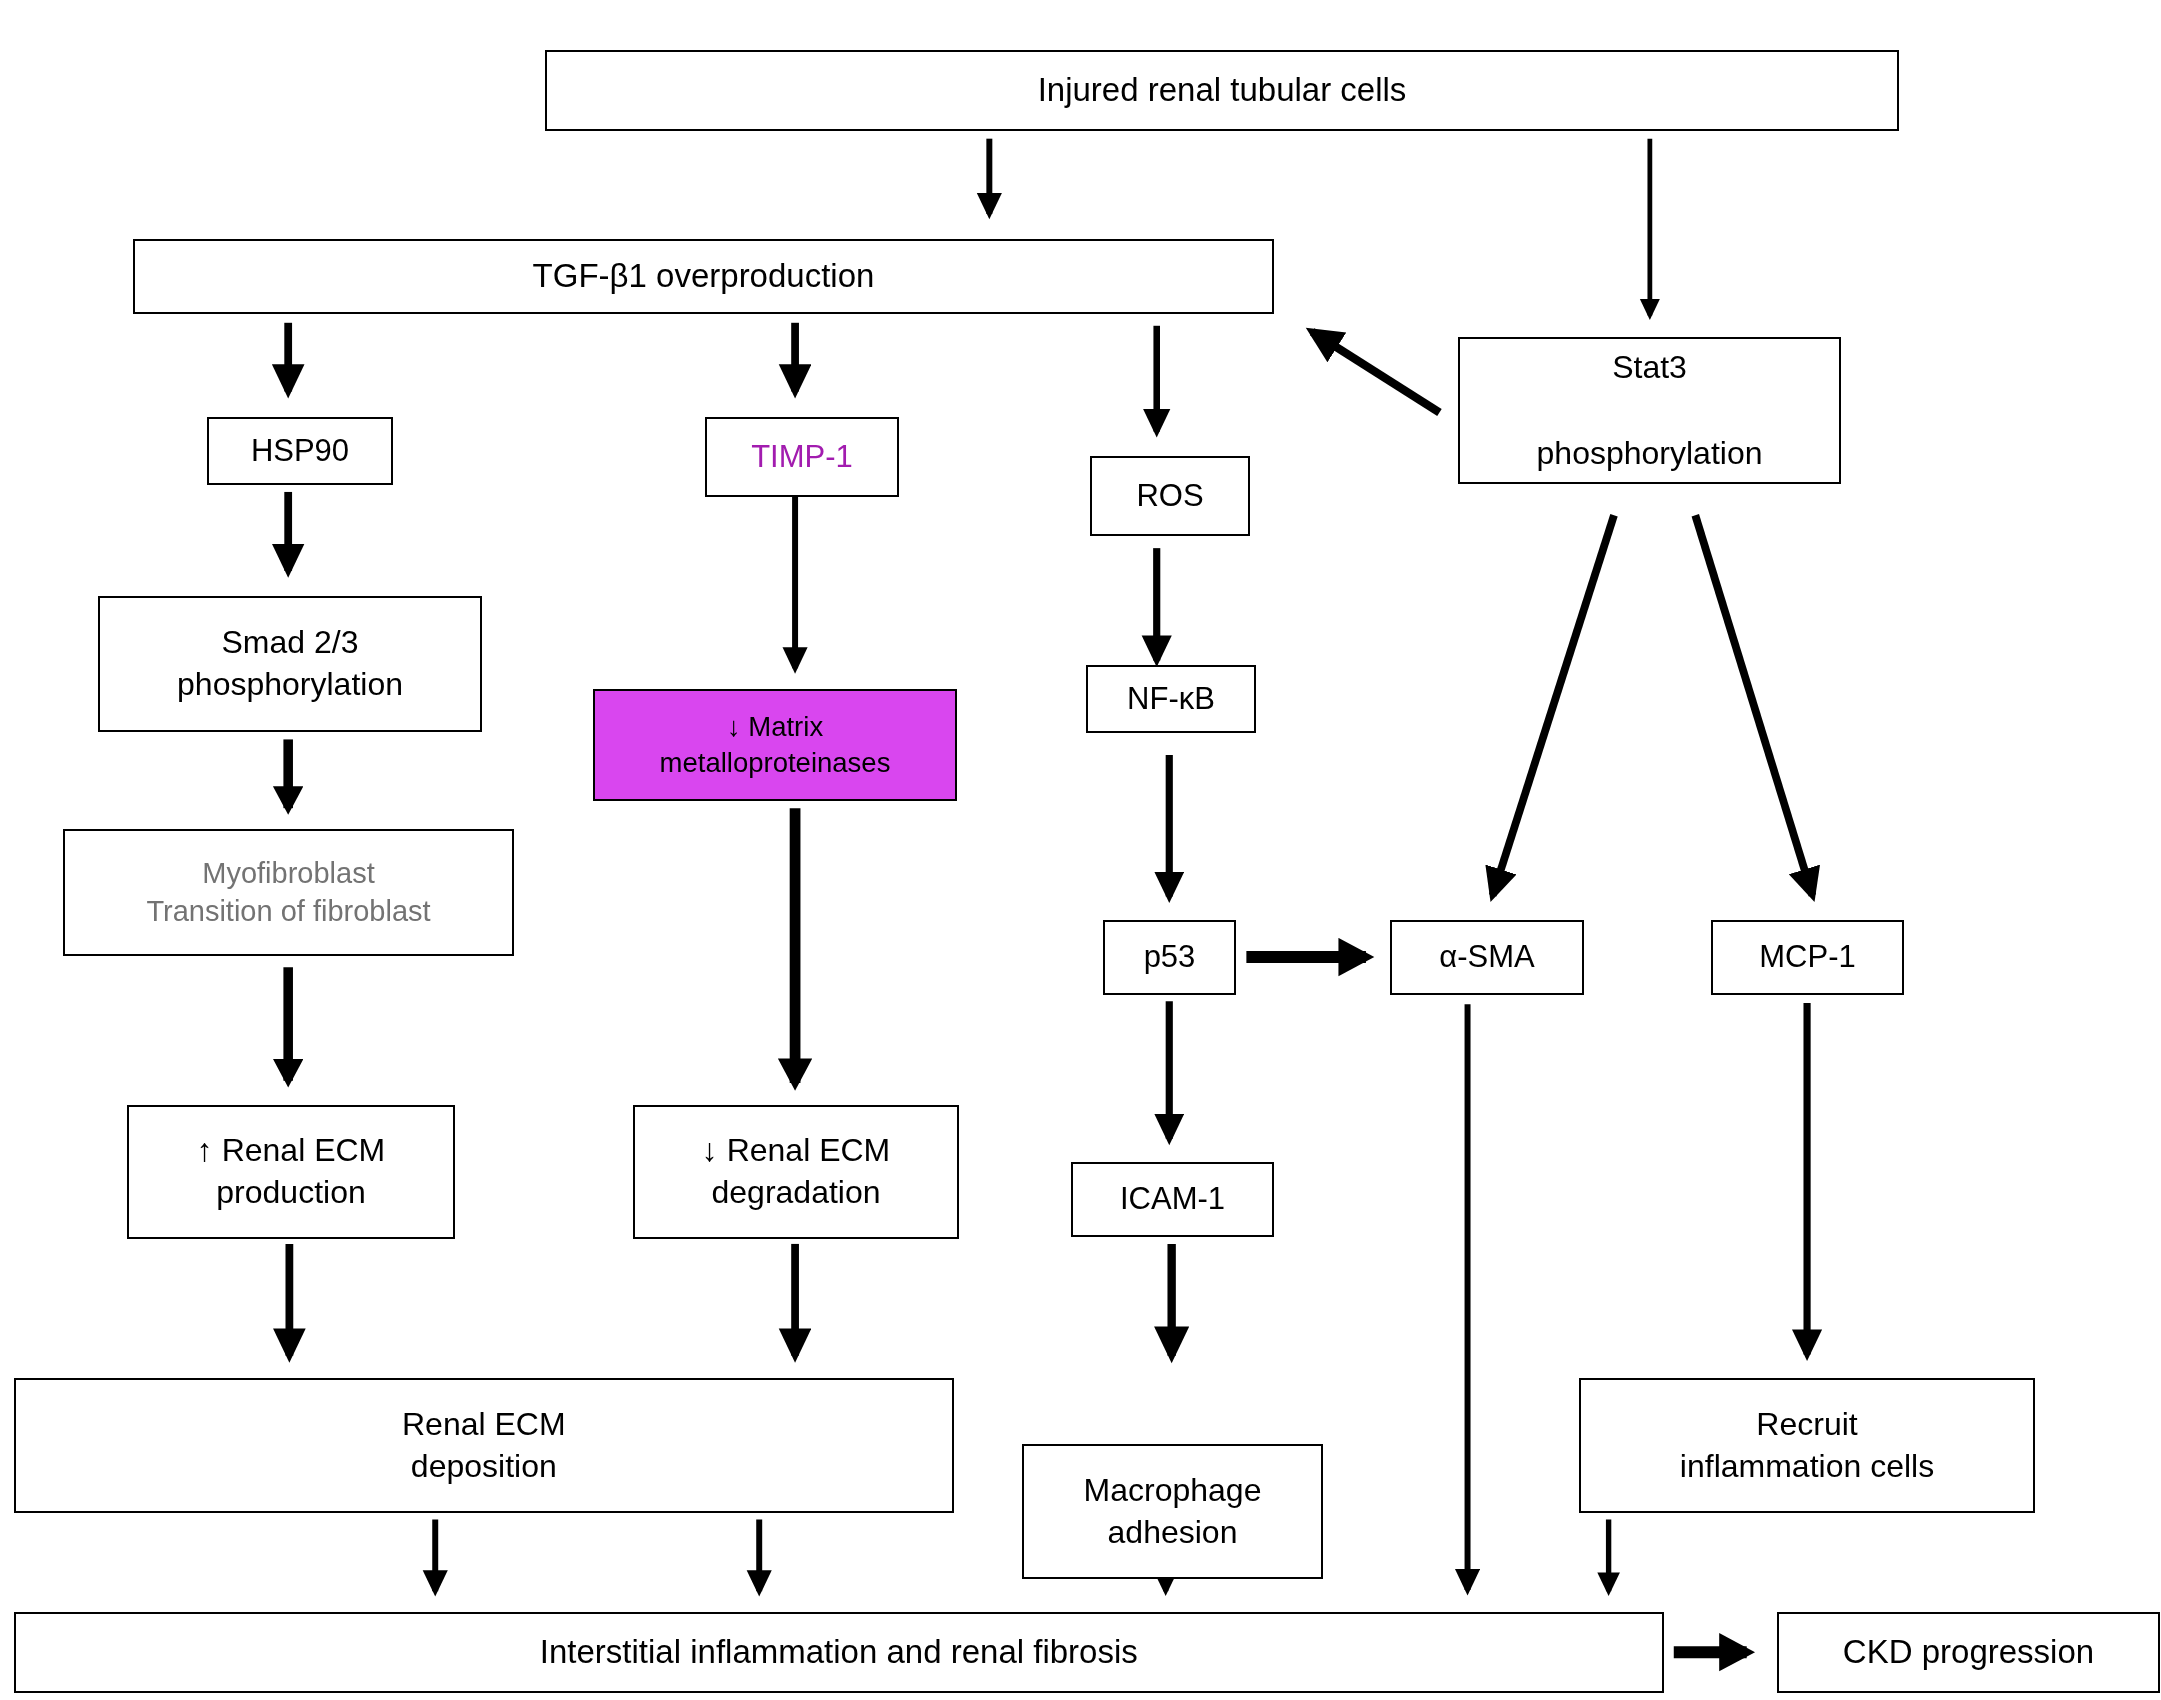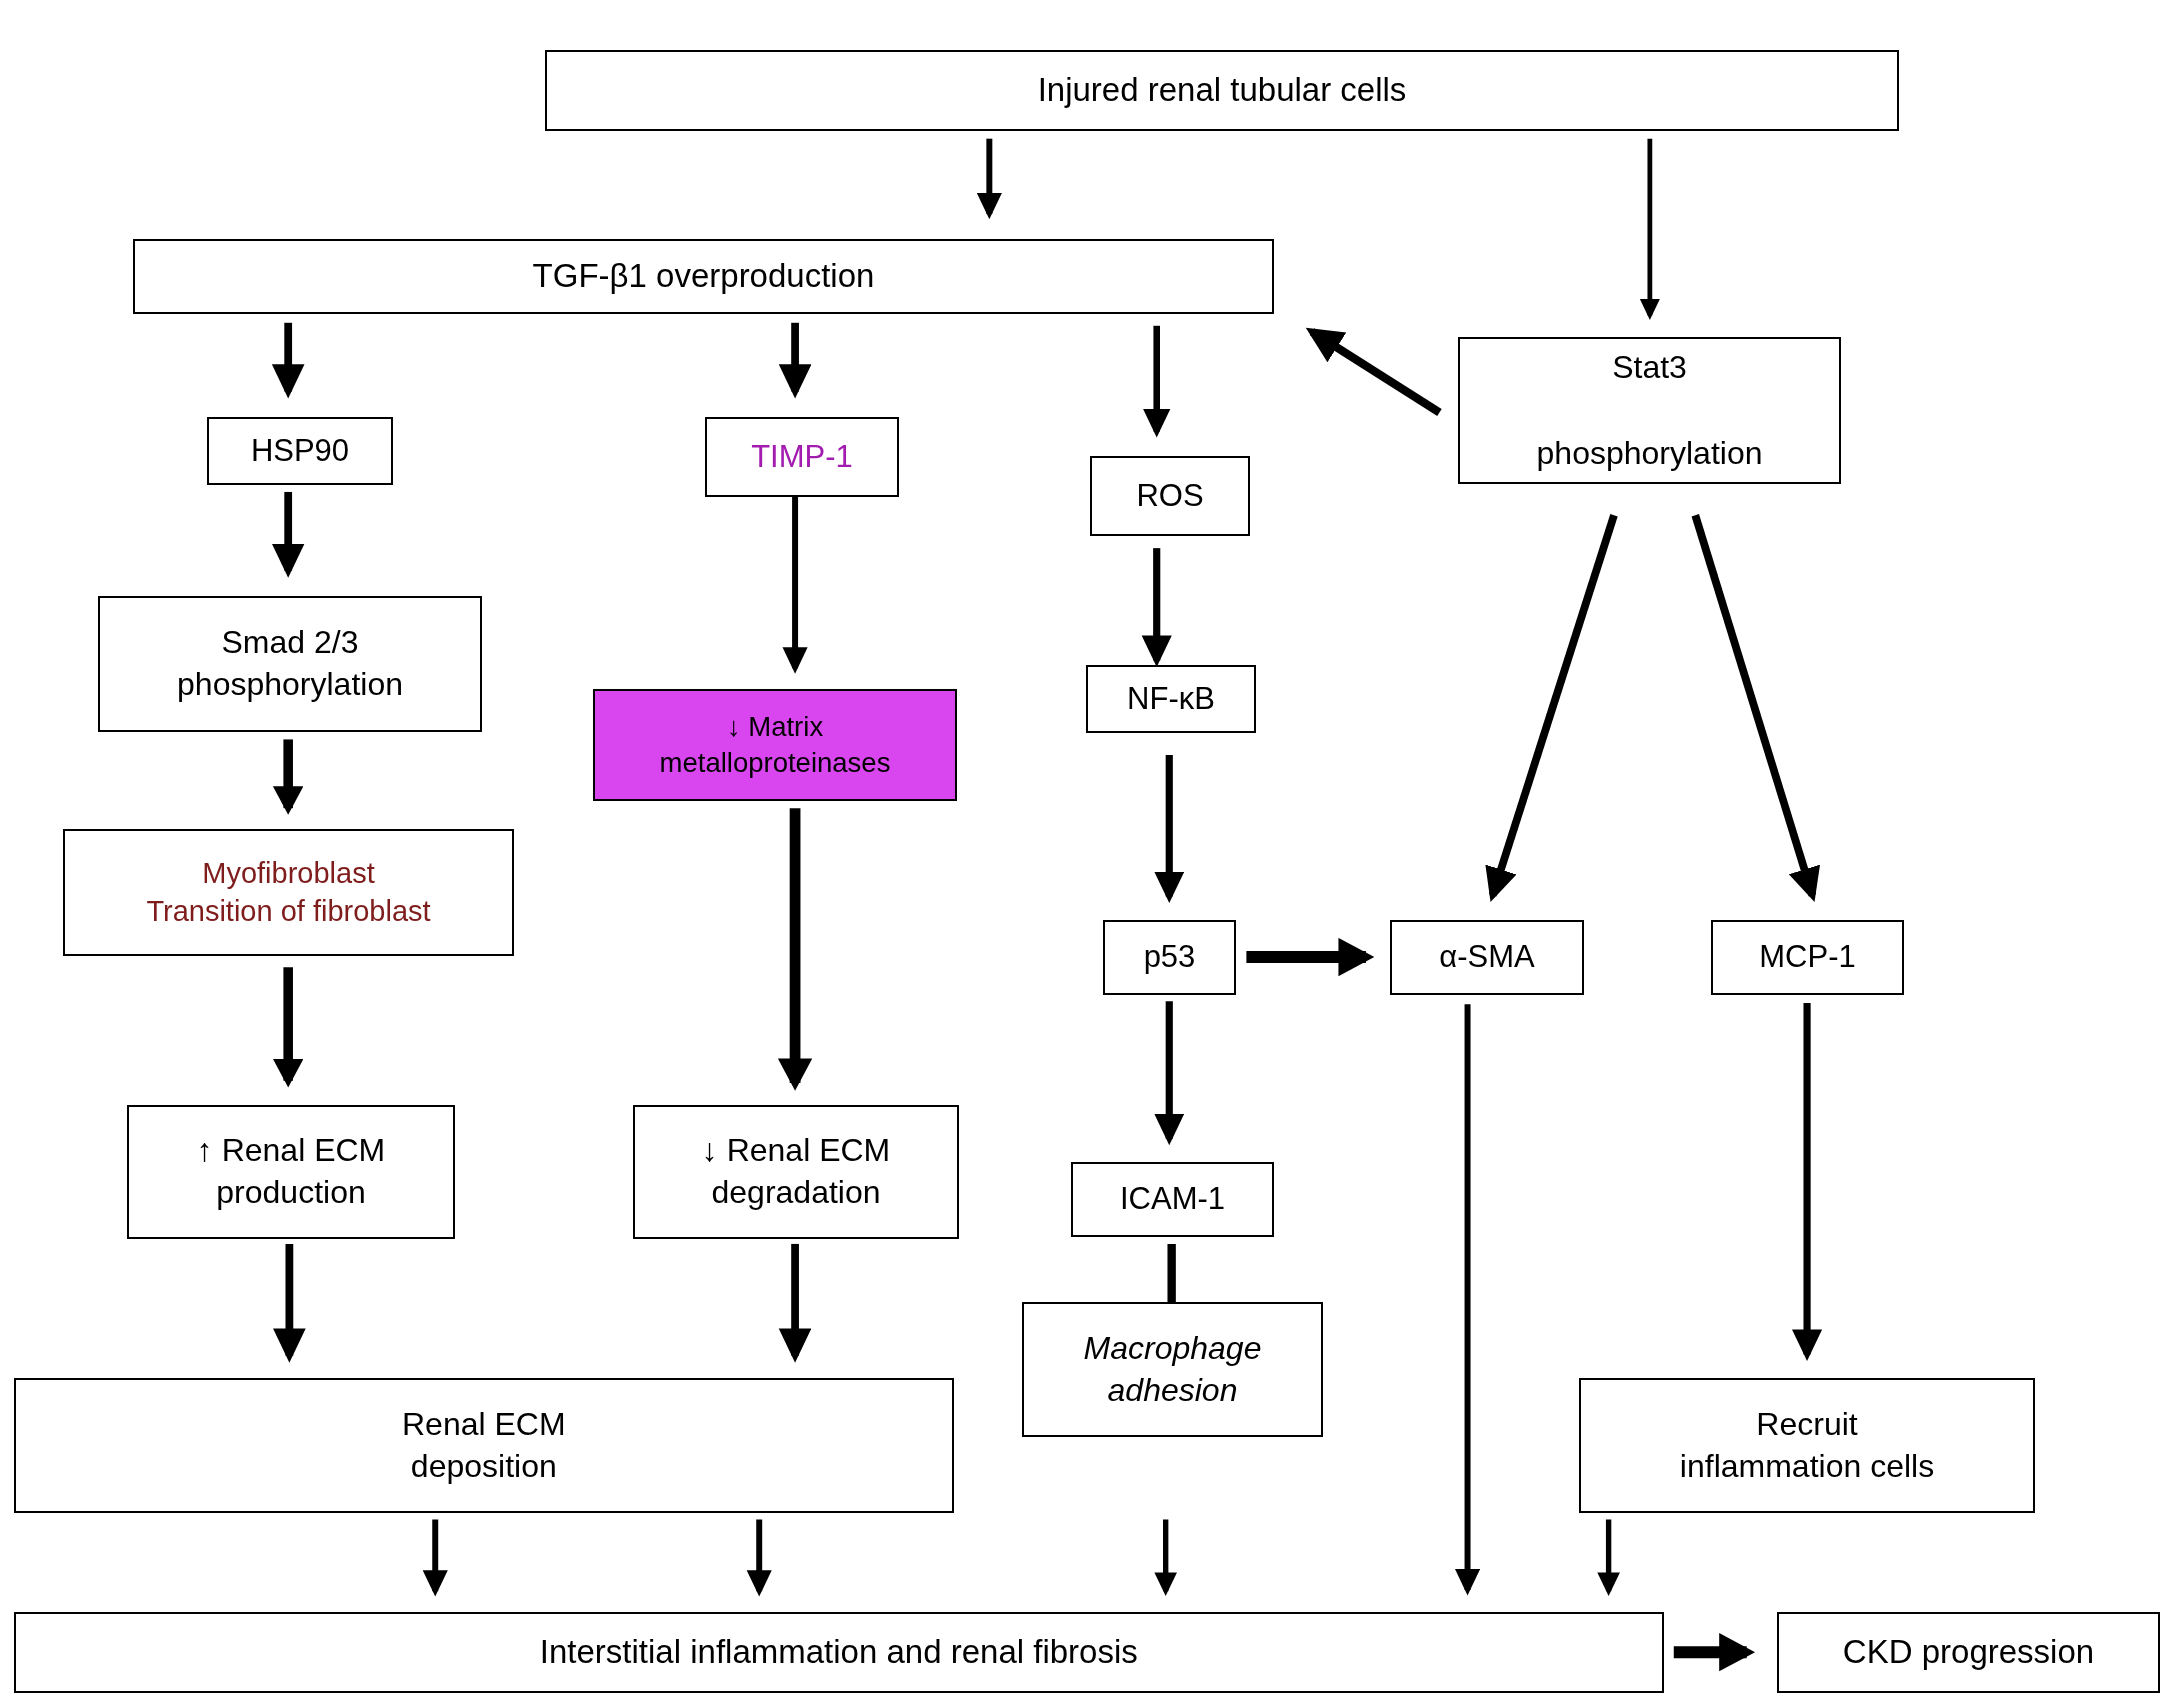--- a/index.html
+++ b/index.html
@@ -115,21 +115,21 @@
         <div class="node-line">Smad 2/3</div>
         <div class="node-line">phosphorylation</div>
       </div>
       <div class="node" style="left: 593px; top: 689px; width: 364px; height: 112px; font-size: 27.5px; border-color: rgb(0, 0, 0); background: #d946ef; color: rgb(0, 0, 0);">
         <div class="node-line">↓ Matrix</div>
         <div class="node-line">metalloproteinases</div>
       </div>
       <div class="node" style="left: 1086px; top: 665px; width: 170px; height: 68px; font-size: 31px; border-color: rgb(0, 0, 0); background: rgb(255, 255, 255); color: rgb(0, 0, 0);">
         <div class="node-line">NF-κB</div>
       </div>
-      <div class="node" style="left: 63px; top: 829px; width: 451px; height: 127px; font-size: 29px; border-color: rgb(0, 0, 0); background: rgb(255, 255, 255); color: #7f1d1d;">
+      <div class="node" style="left: 63px; top: 829px; width: 451px; height: 127px; font-size: 29px; border-color: rgb(0, 0, 0); background: rgb(255, 255, 255); color: #737373;">
         <div class="node-line">Myofibroblast</div>
         <div class="node-line">Transition of fibroblast</div>
       </div>
       <div class="node" style="left: 1103px; top: 920px; width: 133px; height: 75px; font-size: 31px; border-color: rgb(0, 0, 0); background: rgb(255, 255, 255); color: rgb(0, 0, 0);">
         <div class="node-line">p53</div>
       </div>
       <div class="node" style="left: 1390px; top: 920px; width: 194px; height: 75px; font-size: 31px; border-color: rgb(0, 0, 0); background: rgb(255, 255, 255); color: rgb(0, 0, 0);">
         <div class="node-line">α-SMA</div>
       </div>
       <div class="node" style="left: 1711px; top: 920px; width: 193px; height: 75px; font-size: 31px; border-color: rgb(0, 0, 0); background: rgb(255, 255, 255); color: rgb(0, 0, 0);">
@@ -143,21 +143,21 @@
         <div class="node-line">↓ Renal ECM</div>
         <div class="node-line">degradation</div>
       </div>
       <div class="node" style="left: 1071px; top: 1162px; width: 203px; height: 75px; font-size: 31px; border-color: rgb(0, 0, 0); background: rgb(255, 255, 255); color: rgb(0, 0, 0);">
         <div class="node-line">ICAM-1</div>
       </div>
       <div class="node" style="left: 13.8px; top: 1378px; width: 940px; height: 135px; font-size: 32px; border-color: rgb(0, 0, 0); background: rgb(255, 255, 255); color: rgb(0, 0, 0);">
         <div class="node-line">Renal ECM</div>
         <div class="node-line">deposition</div>
       </div>
-      <div class="node" style="left: 1022px; top: 1302px; width: 301px; height: 135px; font-size: 32px; border-color: rgb(0, 0, 0); background: rgb(255, 255, 255); color: rgb(0, 0, 0); font-style: italic;">
+      <div class="node" style="left: 1022px; top: 1444px; width: 301px; height: 135px; font-size: 32px; border-color: rgb(0, 0, 0); background: rgb(255, 255, 255); color: rgb(0, 0, 0);">
         <div class="node-line">Macrophage</div>
         <div class="node-line">adhesion</div>
       </div>
       <div class="node" style="left: 1579px; top: 1378px; width: 456px; height: 135px; font-size: 32px; border-color: rgb(0, 0, 0); background: rgb(255, 255, 255); color: rgb(0, 0, 0);">
         <div class="node-line">Recruit</div>
         <div class="node-line">inflammation cells</div>
       </div>
       <div class="node" style="left: 13.8px; top: 1612px; width: 1650px; height: 81px; font-size: 33px; border-color: rgb(0, 0, 0); background: rgb(255, 255, 255); color: rgb(0, 0, 0);">
         <div class="node-line">Interstitial inflammation and renal fibrosis</div>
       </div>

